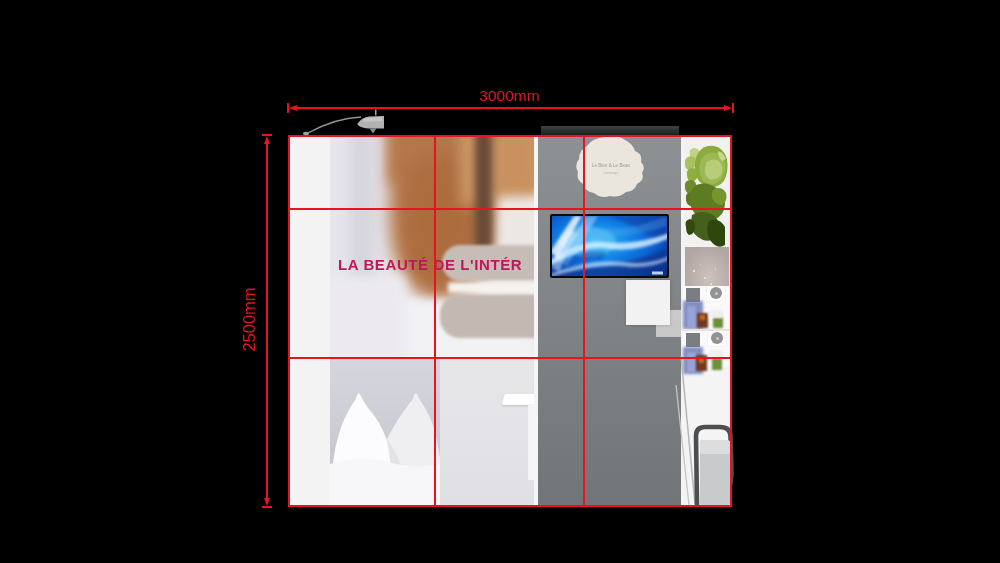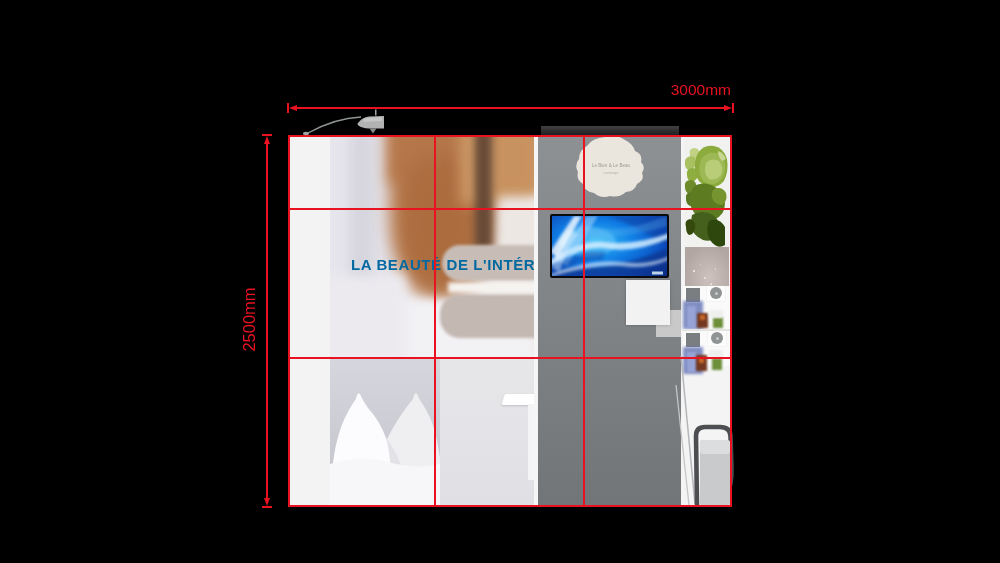--- a/index.html
+++ b/index.html
@@ -32,21 +32,21 @@
       <div class="abs" style="left:145px;top:-8px;width:17px;height:122px;background:#64483510;"></div>
       <div class="abs" style="left:145px;top:-8px;width:17px;height:122px;background:#654936;filter:blur(4px);"></div>
 
       <div class="abs" style="left:0px;top:165px;width:204px;height:70px;background:#f2f1f4;filter:blur(5px);"></div>
       <div class="abs" style="left:-5px;top:140px;width:80px;height:90px;background:#eceaef;filter:blur(6px);"></div>
 
       <div class="abs" style="left:112px;top:110px;width:100px;height:36px;background:#c8bdb6;border-radius:18px 0 0 18px;filter:blur(1.5px);"></div>
       <div class="abs" style="left:110px;top:159px;width:100px;height:44px;background:#c4b8b2;border-radius:20px 0 0 20px;filter:blur(1.5px);"></div>
       <div class="abs" style="left:118px;top:147px;width:90px;height:11px;background:#f5f2ef;filter:blur(2px);"></div>
 
-      <div class="abs" style="left:21px;top:121px;width:260px;font:bold 15px 'Liberation Sans',sans-serif;color:#0369a1;letter-spacing:0.6px;white-space:nowrap;">LA BEAUTÉ DE L'INTÉR</div>
+      <div class="abs" style="left:8px;top:121px;width:260px;font:bold 15px 'Liberation Sans',sans-serif;color:#be185d;letter-spacing:0.6px;white-space:nowrap;">LA BEAUTÉ DE L'INTÉR</div>
     </div>
 
     <div class="abs" style="left:42px;top:223px;width:110px;height:149px;background:linear-gradient(#d6d7dd,#c2c3cb);overflow:hidden;">
       <svg width="110" height="149" style="position:absolute;left:0;top:0;">
         <path d="M83 41 C84 35 86 33 88 38 C90 43 93 46 95 50 Q104 64 108 88 L110 100 L110 149 L48 149 Q49 97 57 81 Q68 59 83 41 Z" fill="#efeff2"></path>
         <path d="M26 41 C27 35 29 33 31 38 C33 43 36 47 38 50 Q50 63 56 80 Q62 99 62 149 L2 149 Q1 115 4 98 Q9 64 26 41 Z" fill="#fcfcfe"></path>
         <path d="M56 80 Q62 99 62 149 L78 149 Q76 104 56 80 Z" fill="#e3e3e7"></path>
         <path d="M0 106 Q28 96 58 104 Q88 112 110 106 L110 149 L0 149 Z" fill="#f7f7f9"></path>
       </svg>
     </div>
@@ -171,21 +171,21 @@
     <div class="abs red" style="left:295px;top:0;width:2px;height:372px;"></div>
     <div class="abs red" style="left:0;top:73px;width:443px;height:2px;"></div>
     <div class="abs red" style="left:0;top:222px;width:443px;height:2px;"></div>
   </div>
 
   <div class="abs red" style="left:295px;top:107px;width:430px;height:2px;"></div>
   <div class="abs red" style="left:286.5px;top:103px;width:2px;height:10px;"></div>
   <div class="abs red" style="left:731.5px;top:103px;width:2px;height:10px;"></div>
   <div class="abs" style="left:288.5px;top:104.5px;width:0;height:0;border-top:3.5px solid transparent;border-bottom:3.5px solid transparent;border-right:8px solid #e81221;"></div>
   <div class="abs" style="left:723.5px;top:104.5px;width:0;height:0;border-top:3.5px solid transparent;border-bottom:3.5px solid transparent;border-left:8px solid #e81221;"></div>
-  <div class="abs" style="left:288px;top:81px;width:443px;text-align:right;font:15.5px 'Liberation Sans',sans-serif;color:#e81221;">3000mm</div>
+  <div class="abs" style="left:288px;top:87px;width:443px;text-align:center;font:15.5px 'Liberation Sans',sans-serif;color:#e81221;">3000mm</div>
 
   <div class="abs red" style="left:266px;top:141px;width:2px;height:359px;"></div>
   <div class="abs red" style="left:262px;top:133.5px;width:10px;height:2px;"></div>
   <div class="abs red" style="left:262px;top:505.5px;width:10px;height:2px;"></div>
   <div class="abs" style="left:263.5px;top:135.5px;width:0;height:0;border-left:3.5px solid transparent;border-right:3.5px solid transparent;border-bottom:8px solid #e81221;"></div>
   <div class="abs" style="left:263.5px;top:497.5px;width:0;height:0;border-left:3.5px solid transparent;border-right:3.5px solid transparent;border-top:8px solid #e81221;"></div>
   <div class="abs" style="left:241px;top:133px;width:16px;height:372px;display:flex;align-items:center;justify-content:center;">
     <span style="font:16.5px 'Liberation Sans',sans-serif;color:#e81221;transform:rotate(-90deg);white-space:nowrap;">2500mm</span>
   </div>
 

